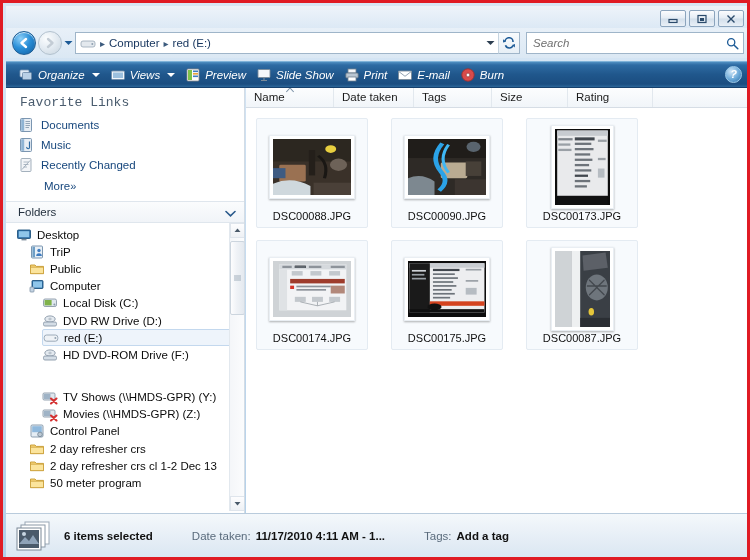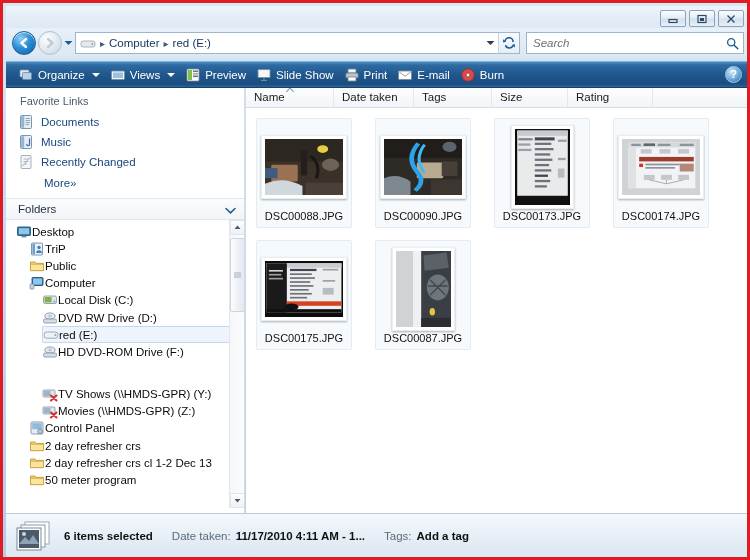--- a/index.html
+++ b/index.html
@@ -97,21 +97,21 @@
   #searchtext {
     flex:1; font-size: 11.5px; font-style: italic; color: #6f6f6f;
   }
 
   
   #toolbar {
     position: absolute; left:3px; top:58px; width:744px; height:27px;
     background: linear-gradient(180deg,#4f8ec1 0%, #2e6ba3 12%, #20578c 50%, #1b4d80 88%, #2b6699 100%);
     border-top: 1px solid #7fb2d8;
     border-bottom: 1px solid #15406d;
-    display: flex; align-items: center; padding-left: 8px;
+    display: flex; align-items: center; padding-left: 8px; font-style: italic;
   }
   .tbitem {
     display:flex; align-items:center; height:21px;
     padding: 0 6px 0 4px; color:#ffffff; font-size:11.5px;
     white-space: nowrap; border-radius: 2px; gap: 4px;
   }
   .tbicon { width:16px; height:16px; flex:none; display:block; }
   .tbcaret { width:0;height:0;border-left:4px solid transparent;border-right:4px solid transparent;border-top:4px solid #ffffff; margin-left:3px;}
   #helpbtn {
     margin-left:auto; margin-right:8px;
@@ -121,21 +121,21 @@
     color:#fff; font-size:11px; line-height:15px; text-align:center; font-weight:bold;
   }
 
   
   #navpane {
     position:absolute; left:3px; top:85px; width:239px; height:425px;
     background:#ffffff;
     border-right: 1px solid #d3dce5;
   }
   #favheader {
-    font-size:11px; color:#4a5c6e; padding: 7px 0 5px 14px;
+    font-size:13px; color:#4a5c6e; padding: 7px 0 5px 14px; font-family: Liberation Mono, monospace;
   }
   .favitem {
     display:flex; align-items:center; height:20px;
     padding-left: 12px; gap: 7px;
   }
   .favlabel { font-size:11.5px; color:#17477d; }
   #moreitem { padding-left: 38px; display:flex; align-items:center; gap:0; height:22px;}
   #morelabel { font-size:11.5px; color:#17477d; }
 
   #foldersbar {
@@ -145,21 +145,21 @@
     display:flex; align-items:center; padding: 0 8px 0 12px;
   }
   #folderslabel { font-size:11.5px; color:#24313f; }
   #folderschev { margin-left:auto; }
 
   #treewrap {
     position:relative; height: 288px; overflow:hidden;
   }
   #tree { padding-top:3px; }
   .trow {
-    display:flex; align-items:center; height:17.2px; 
+    display:flex; align-items:center; height:17.2px; gap:5px;
     white-space:nowrap;
   }
   .tlabel { font-size:11.5px; color:#0b0b0b; }
   .tsel {
     background:#eef4fb; border:1px solid #c3d8ee; border-radius:2px;
     padding-right:5px;
   }
   .ticon { width:16px; height:16px; flex:none; }
 
   
@@ -201,21 +201,21 @@
   }
   .sortarrow {
     position:absolute; left:50%; top:-1px; transform:translateX(-50%);
   }
 
   #grid {
     padding: 10px 0 0 8px;
     display: flex; flex-wrap: wrap;
   }
   .tile {
-    width: 96px; height: 110px;
+    width: 112px; height: 110px;
     margin: 0 21px 12px 2px;
     border: 1px solid #e4ebf2;
     background: #f7fafd;
     border-radius: 2px;
     display:flex; flex-direction:column; align-items:center;
     padding-top: 6px;
   }
   .thumbframe {
     background:#ffffff;
     border:1px solid #e9eef3;
@@ -229,21 +229,21 @@
   }
 
   
   #statusbar {
     position:absolute; left:3px; top:510px; width:744px; height:44px;
     background: linear-gradient(180deg,#f4f8fb 0%, #e6eef6 55%, #dbe7f2 100%);
     border-top:1px solid #b9cbdc;
     display:flex; align-items:center; padding-left: 10px;
   }
   #statusicon { width:36px; height:32px; flex:none; margin-right:12px; }
-  .stlabel { font-size:11.5px; color:#5a6b7c; }
+  .stlabel { font-size:11.5px; color:#5a6b7c;margin-left:20px; }
   .stvalue { font-size:11.5px; color:#111111; font-weight:bold; }
   .stgap { width:9px; display:inline-block; }
   #statustext { display:flex; align-items:baseline; gap:5px; }
 </style>
 </head>
 <body>
 
 <div id="frame">
 
   <div id="titlebar">

